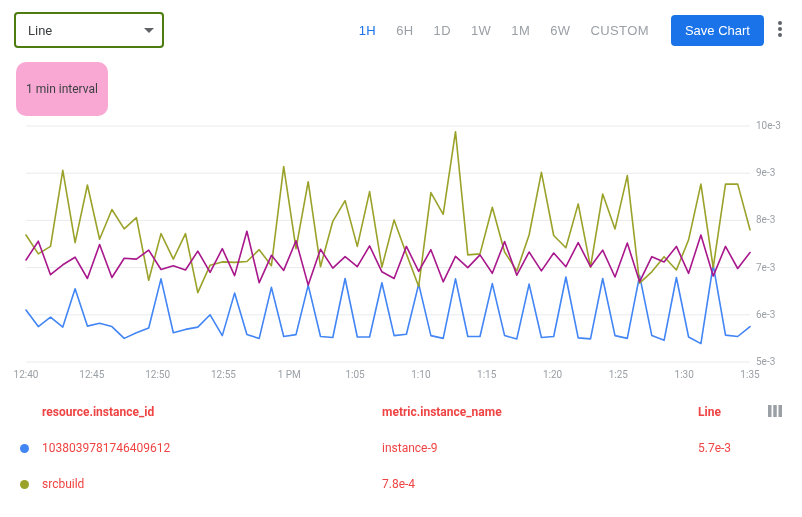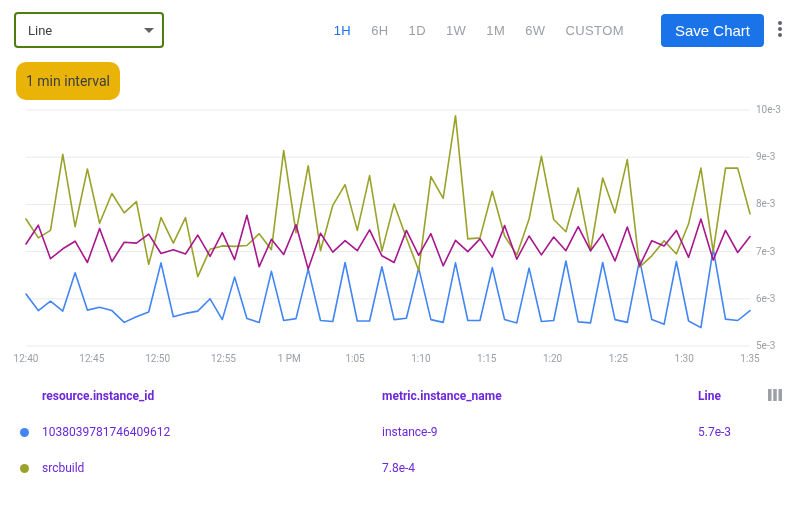--- a/index.html
+++ b/index.html
@@ -40,46 +40,46 @@
     color: #9aa0a6;
     padding: 6px 10px;
     cursor: pointer;
   }
   .range-btn.active { color: #1a73e8; }
   .save-btn {
     background: #1a73e8;
     color: #fff;
     border: none;
     border-radius: 4px;
-    font-size: 15px;
+    font-size: 13px;
     font-weight: 500;
     padding: 8px 14px;
     cursor: pointer;
-    margin-left: 21px;
+    margin-left: 6px;
   }
   .more-btn {
     background: none;
     border: none;
     padding: 6px;
     cursor: pointer;
     margin-left: 2px;
   }
   .more-btn svg { fill: #5f6368; }
   .interval-chip {
     display: inline-block;
-    background: #eab308;
+    background: #f9a8d4;
     color: #3c4043;
-    font-size: 14px;
+    font-size: 12px;
     border-radius: 10px;
-    padding: 11px 10px;
+    padding: 20px 10px;
     margin: 10px 0 4px 2px;
   }
   .chart-wrap { position: relative; height: 270px; }
   .chart-wrap svg { display: block; }
-  .legend-table { width: 100%; font-size: 12px; color: #6d28d9; margin-top: 4px; }
+  .legend-table { width: 100%; font-size: 12px; color: #ef4444; margin-top: 4px; }
   .legend-header, .legend-row {
     display: grid;
     grid-template-columns: 28px 340px 1fr 70px 20px;
     align-items: center;
     height: 36px;
   }
   .legend-header { font-weight: 700; }
   .swatch {
     width: 9px; height: 9px; border-radius: 50%; margin-left: 6px;
   }

